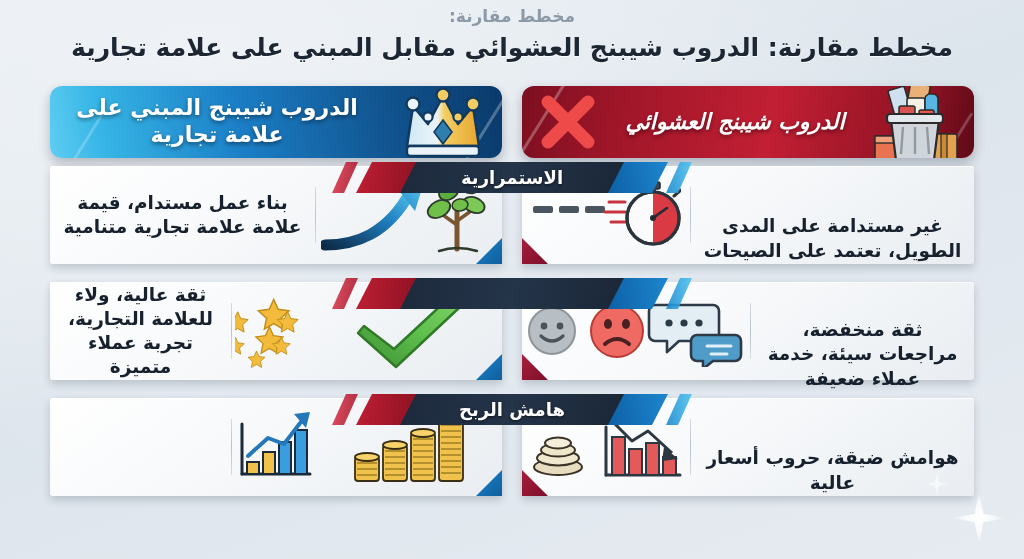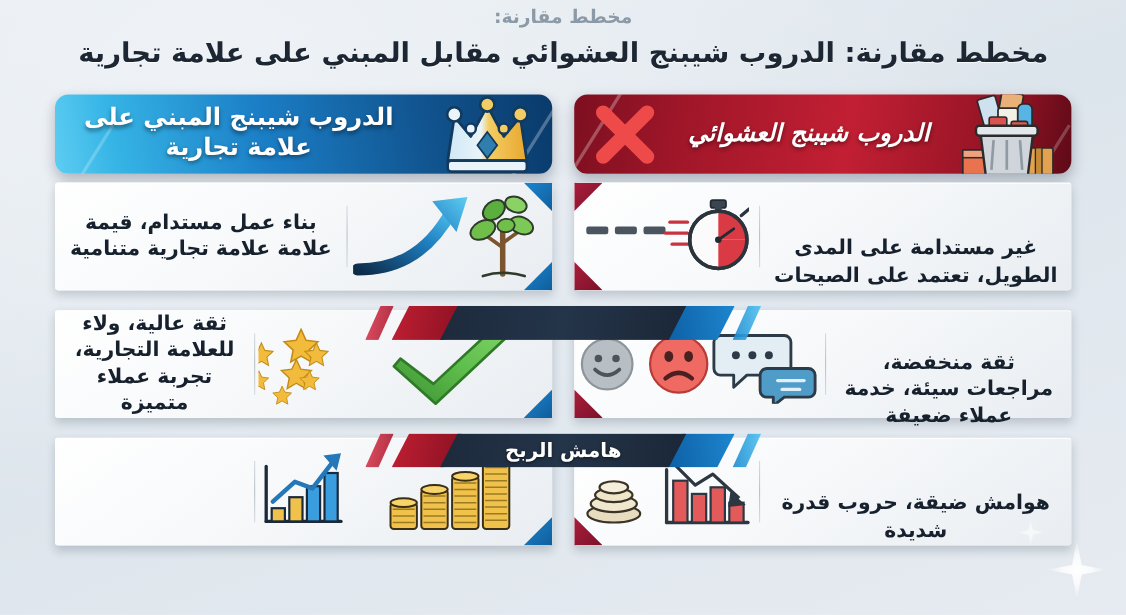--- a/index.html
+++ b/index.html
@@ -253,20 +253,28 @@
               <ellipse cx="33" cy="28" rx="8" ry="6" fill="#6fbf4a" stroke="#2e3a2a" stroke-width="1.6" transform="rotate(-8 33 28)"></ellipse>
               <path d="M12 74 Q30 68 50 74" fill="none" stroke="#2e3a2a" stroke-width="2.4" stroke-linecap="round"></path>
             </g>
           </svg>
         </div>
         <div class="divider"></div>
         <div class="txt">بناء عمل مستدام، قيمة علامة علامة تجارية متنامية</div>
       </div>
     </div>
 
+    <div class="banner">
+      <span class="edge-l2"></span>
+      <span class="edge-l"></span>
+      <span class="edge-r2"></span>
+      <span class="edge-r"></span>
+      <span class="bg"></span>
+      <span class="lbl">الاستمرارية</span>
+    </div>
   </div>
 
   <div class="cmp-row">
     <div class="cards">
 
       <div class="card bad">
         <span class="corner c-tl"></span>
         <span class="corner c-bl"></span>
         <div class="txt">ثقة منخفضة، مراجعات سيئة، خدمة عملاء ضعيفة</div>
         <div class="divider"></div>
@@ -340,21 +348,21 @@
       <span class="bg"></span>
     </div>
   </div>
 
   <div class="cmp-row">
     <div class="cards">
 
       <div class="card bad">
         <span class="corner c-tl"></span>
         <span class="corner c-bl"></span>
-        <div class="txt">هوامش ضيقة، حروب قدرة شديدة</div>
+        <div class="txt">هوامش ضيقة، حروب أسعار عالية</div>
         <div class="divider"></div>
         <div class="art">
           <svg width="156" height="76" viewBox="0 0 156 76">
             <g>
               <ellipse cx="30" cy="58" rx="24" ry="8" fill="#e7dcc0" stroke="#3a3426" stroke-width="2"></ellipse>
               <ellipse cx="30" cy="49" rx="21" ry="7.5" fill="#f0e7cf" stroke="#3a3426" stroke-width="2"></ellipse>
               <ellipse cx="30" cy="41" rx="17" ry="6.5" fill="#efe5c9" stroke="#3a3426" stroke-width="2"></ellipse>
               <ellipse cx="30" cy="34" rx="13" ry="5.5" fill="#f5eedb" stroke="#3a3426" stroke-width="2"></ellipse>
             </g>
             <g>

